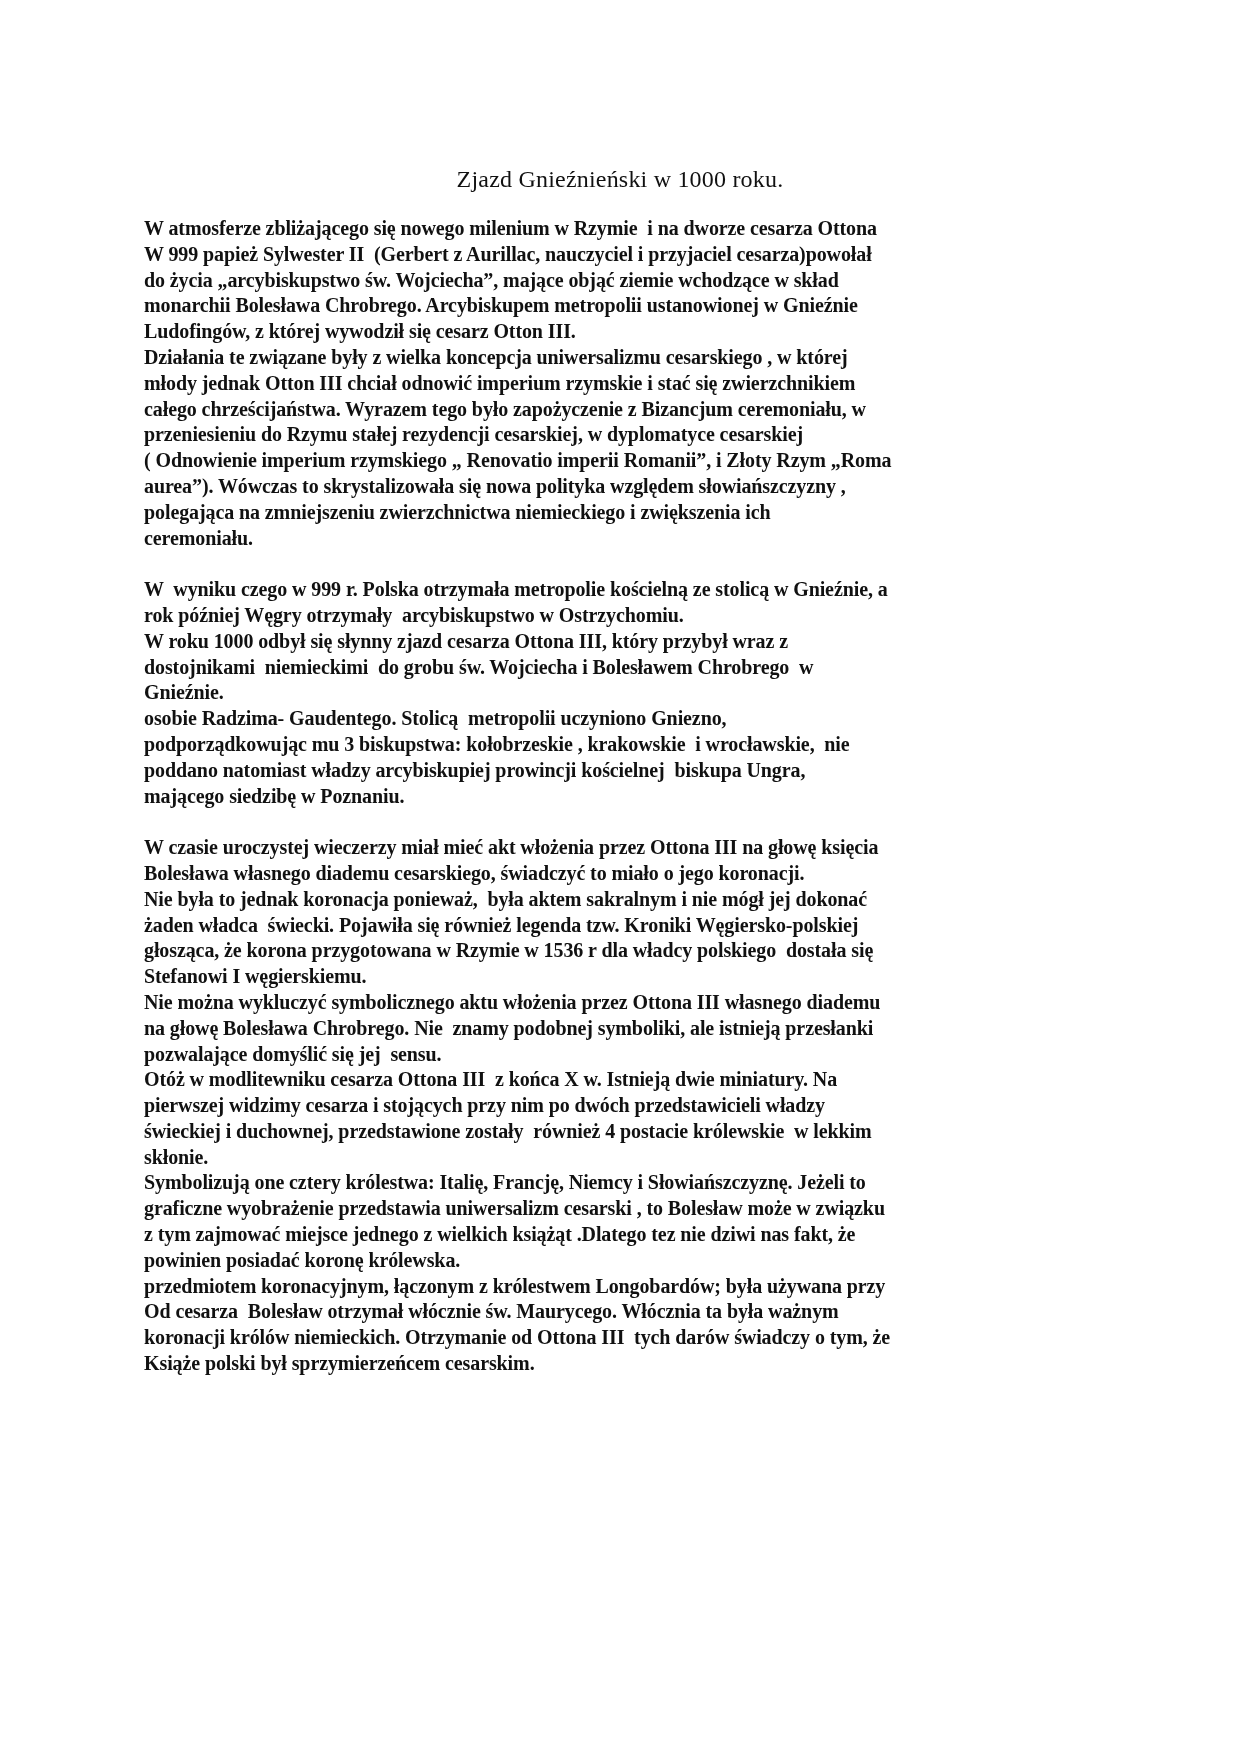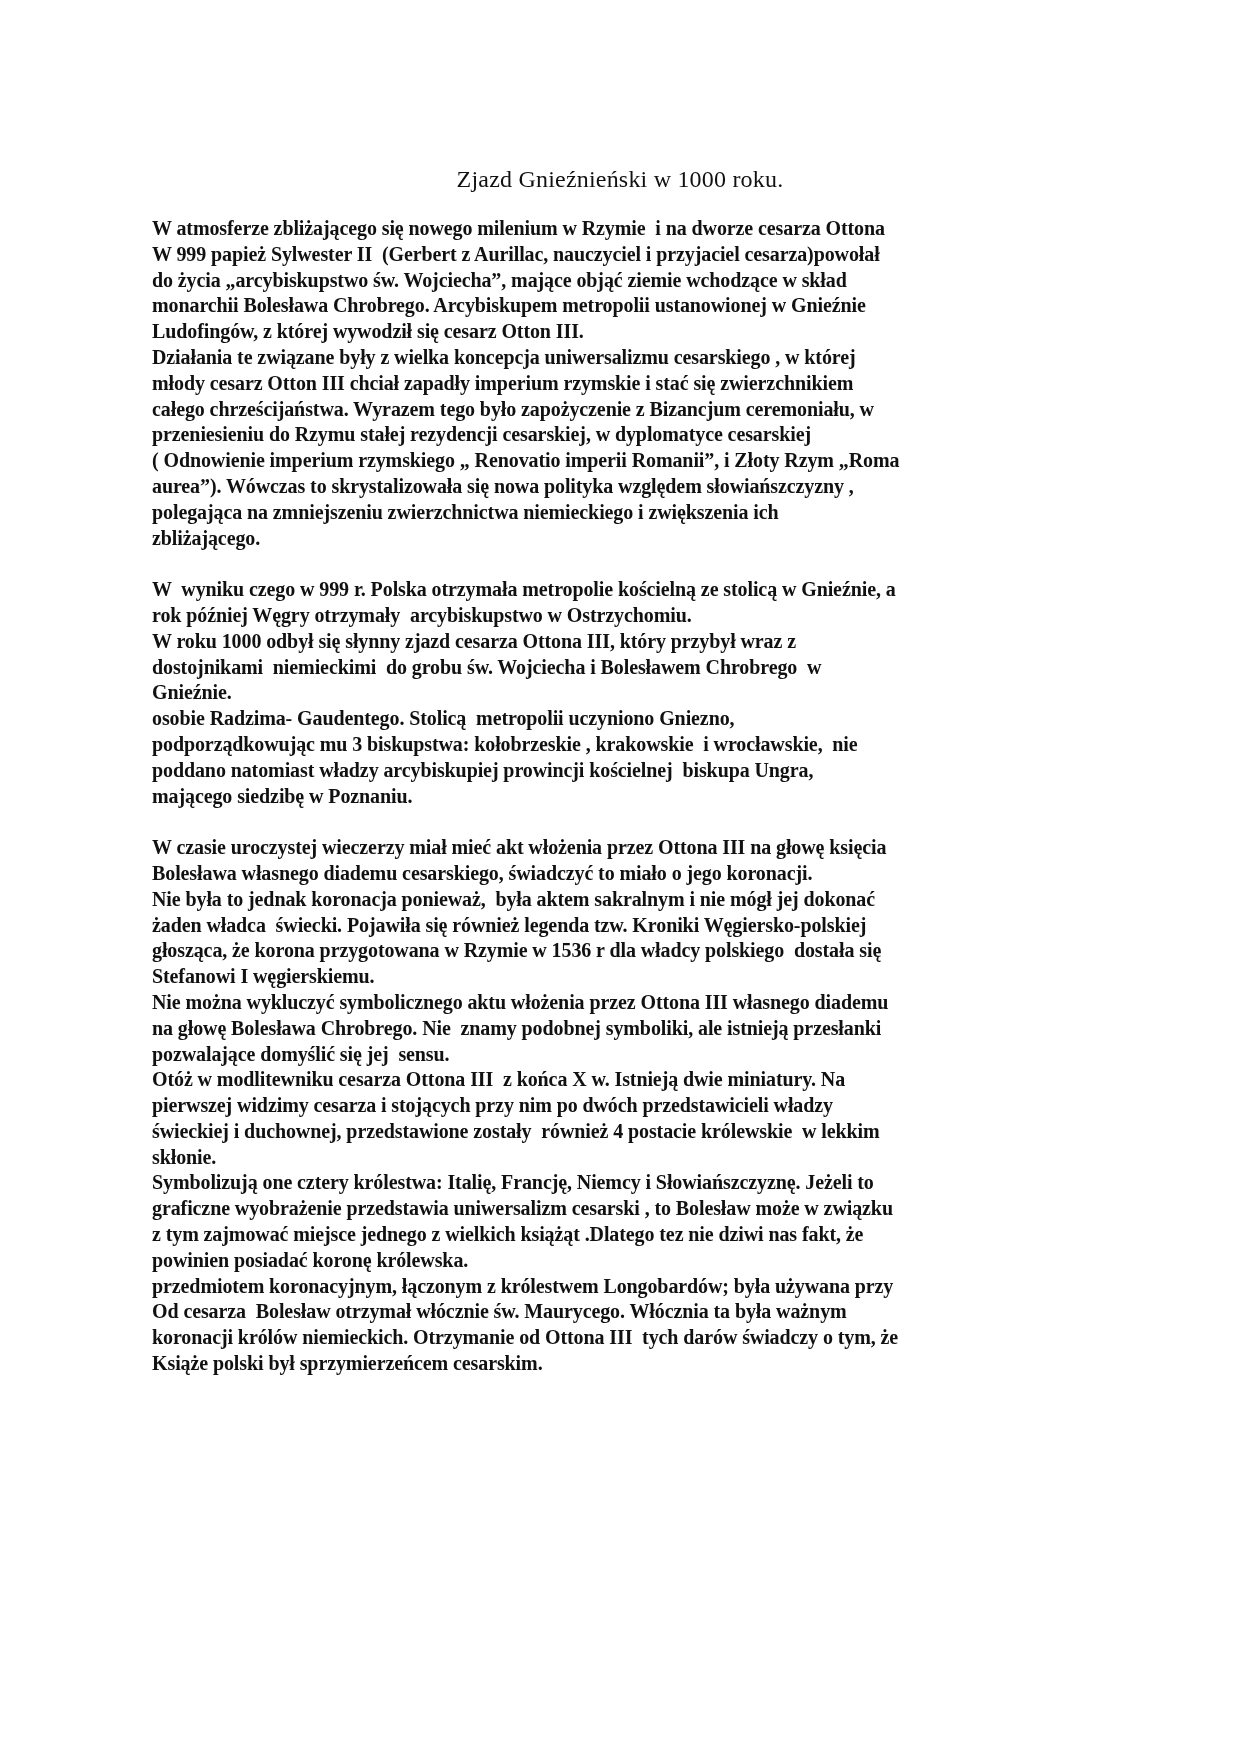--- a/index.html
+++ b/index.html
@@ -29,21 +29,21 @@
       width: 1240px;
       top: 148px;
       text-align: center;
       font-size: 24px;
       line-height: 30px;
       font-weight: normal;
       letter-spacing: 0.2px;
     }
     .body {
       position: absolute;
-      left: 152px;
+      left: 144px;
       top: 216px;
       width: 960px;
     }
     .line {
       display: block;
       white-space: pre;
       font-size: 20px;
       line-height: 25.8px;
       font-weight: bold;
       letter-spacing: -0.1px;
@@ -60,27 +60,27 @@
   <h1 class="title">Zjazd Gnieźnieński w 1000 roku.</h1>
 
   <div class="body">
     <div>
       <span class="line">W atmosferze zbliżającego się nowego milenium w Rzymie  i na dworze cesarza Ottona</span>
       <span class="line">W 999 papież Sylwester II  (Gerbert z Aurillac, nauczyciel i przyjaciel cesarza)powołał</span>
       <span class="line">do życia „arcybiskupstwo św. Wojciecha”, mające objąć ziemie wchodzące w skład</span>
       <span class="line">monarchii Bolesława Chrobrego. Arcybiskupem metropolii ustanowionej w Gnieźnie</span>
       <span class="line">Ludofingów, z której wywodził się cesarz Otton III.</span>
       <span class="line">Działania te związane były z wielka koncepcja uniwersalizmu cesarskiego , w której</span>
-      <span class="line">młody cesarz Otton III chciał zapadły imperium rzymskie i stać się zwierzchnikiem</span>
+      <span class="line">młody jednak Otton III chciał odnowić imperium rzymskie i stać się zwierzchnikiem</span>
       <span class="line">całego chrześcijaństwa. Wyrazem tego było zapożyczenie z Bizancjum ceremoniału, w</span>
       <span class="line">przeniesieniu do Rzymu stałej rezydencji cesarskiej, w dyplomatyce cesarskiej</span>
       <span class="line">( Odnowienie imperium rzymskiego „ Renovatio imperii Romanii”, i Złoty Rzym „Roma</span>
       <span class="line">aurea”). Wówczas to skrystalizowała się nowa polityka względem słowiańszczyzny ,</span>
       <span class="line">polegająca na zmniejszeniu zwierzchnictwa niemieckiego i zwiększenia ich</span>
-      <span class="line">zbliżającego.</span>
+      <span class="line">ceremoniału.</span>
     </div>
     <span class="gap"></span>
     <div>
       <span class="line">W  wyniku czego w 999 r. Polska otrzymała metropolie kościelną ze stolicą w Gnieźnie, a</span>
       <span class="line">rok później Węgry otrzymały  arcybiskupstwo w Ostrzychomiu.</span>
       <span class="line">W roku 1000 odbył się słynny zjazd cesarza Ottona III, który przybył wraz z</span>
       <span class="line">dostojnikami  niemieckimi  do grobu św. Wojciecha i Bolesławem Chrobrego  w</span>
       <span class="line">Gnieźnie.</span>
       <span class="line">osobie Radzima- Gaudentego. Stolicą  metropolii uczyniono Gniezno,</span>
       <span class="line">podporządkowując mu 3 biskupstwa: kołobrzeskie , krakowskie  i wrocławskie,  nie</span>

